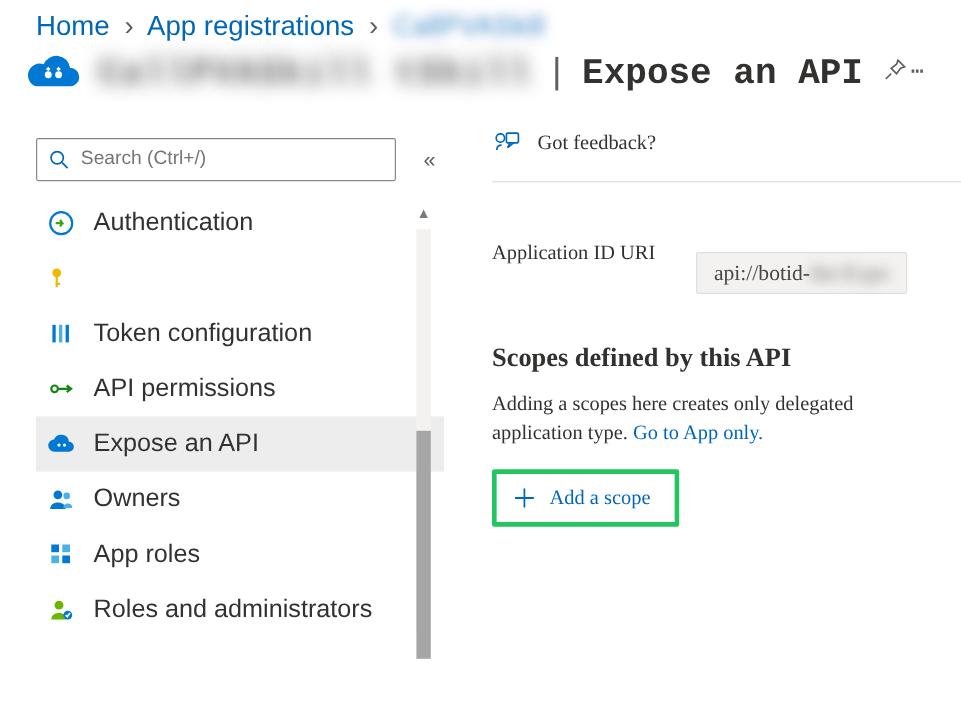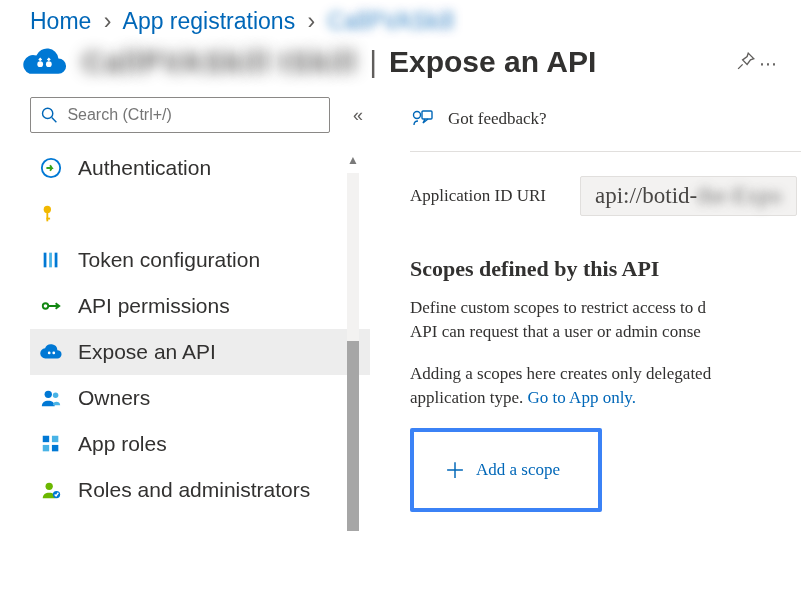--- a/index.html
+++ b/index.html
@@ -1,55 +1,55 @@
 <!DOCTYPE html>
 <html><head>
 <meta charset="utf-8">
 <style>
   * { box-sizing: border-box; }
   html,body { margin:0; padding:0; font-family: "Segoe UI", Arial, sans-serif; font-size:15px; color:#323130; background:#fff; width:801px; height:591px; overflow:hidden;}
   a { color:#0067b8; text-decoration:none; }
   .breadcrumbs { padding:8px 0 4px 30px; font-size:23px; color:#0067b8;}
   .breadcrumbs .sep{ color:#605e5c; padding:0 6px;}
   .blur { color:transparent; text-shadow:0 0 10px rgba(0,103,184,0.8); user-select:none;}
-  .title-row { display:flex; align-items:flex-end; padding:6px 30px 18px 22px; }
+  .title-row { display:flex; align-items:flex-start; padding:6px 30px 18px 22px;font-family:Liberation Mono, monospace; }
   .title-row .app-icon { width:46px; height:32px; margin-right:14px; color:#0072c6;}
   .title-row h1 { margin:0; font-size:30px; font-weight:600; display:flex; align-items:center; gap:12px; flex:1;}
   .title-row h1 .blur2 { color:transparent; text-shadow:0 0 14px rgba(50,49,48,0.8); letter-spacing:1px;}
   .title-row h1 .divider { color:#605e5c; font-weight:400;}
   .pin-icon,.more-icon{ width:22px; text-align:center; color:#605e5c; font-size:18px; padding:4px 10px; cursor:pointer;}
   .columns { display:flex; height:480px;}
-  .left-col { width:370px; padding-left:30px; position:relative;}
+  .left-col { width:370px; padding-left:30px; position:relative;margin-top:18px;}
   .search-row{ display:flex; align-items:center; gap:16px; margin-bottom:12px;}
   .search-box{ flex:1; border:1px solid #8a8886; border-radius:2px; height:36px; display:flex; align-items:center; padding:0 10px;}
   .search-box svg{ color:#0067b8; margin-right:8px; width:18px; height:18px;}
   .search-box input{ border:none; outline:none; font-size:16px; width:100%; background:transparent; color:#605e5c;}
   .collapse-chevron{ color:#605e5c; font-size:18px; width:24px; text-align:center; cursor:pointer;}
   .scroll-wrap{ position:relative;}
   .nav-list{ list-style:none; padding:0; margin:0; width:340px; position:relative;}
   .nav-list li{ display:flex; align-items:center; height:46px; padding-left:10px; gap:16px; font-size:21px; cursor:pointer; color:#323130;}
   .nav-list li.active{ background:#ededed;}
   .nav-list li svg{ width:22px; height:22px; flex:0 0 22px;}
   .scrollbar{ position:absolute; right:8px; top:6px; width:18px; height:360px; }
   .scrollbar .track{ position:absolute; top:22px; bottom:0; left:3px; width:12px; background:#f3f2f1;}
   .scrollbar .thumb{ position:absolute; top:190px; left:3px; width:12px; height:190px; background:#a6a6a6;}
   .scrollbar .arrow-up{ position:absolute; top:0; left:0; width:18px; height:18px; display:flex; align-items:center; justify-content:center; color:#7a7a7a; font-size:12px;}
   .right-col{ flex:1; padding:4px 0 0 40px;font-family:Liberation Serif, serif;}
   .feedback-row{ display:flex; align-items:center; gap:14px; height:36px; color:#323130; font-size:17px; margin-bottom:14px;}
   .feedback-row svg{ width:24px; height:22px; color:#0067b8;}
   .hr{ border:none; border-top:1px solid #e1dfdd; margin:0 0 24px 0;}
   .field-row{ display:flex; align-items:center; gap:34px;text-align:right;}
   .field-row .label{ font-size:17px;}
-  .field-row .value-box{ background:#f3f2f1; border:1px solid #e1dfdd; padding:6px 14px; font-size:23px; color:#484644; border-radius:2px; min-width:150px;}
+  .field-row .value-box{ background:#f3f2f1; border:1px solid #e1dfdd; padding:6px 14px; font-size:18px; color:#484644; border-radius:2px; min-width:150px;margin-top:34px;}
   .field-row .value-box .blur3{ color:transparent; text-shadow:0 0 10px rgba(80,80,80,0.8);}
   h2.section{ font-size:22px; font-weight:600; margin:40px 0 14px 0;}
   p.body{ font-size:17px; line-height:24px; margin:0 0 18px 0; max-width:400px;}
   .add-scope-btn{ display:inline-flex; align-items:center; gap:12px; height:40px; padding:0 20px 0 14px; color:#0067b8; font-size:17px; cursor:pointer; background:#fff;}
   .add-scope-btn svg{ width:18px; height:18px;}
-  .highlight-box{ border:4px solid #3b82f6; padding:18px; display:inline-block; border-radius:2px;}
+  .highlight-box{ border:4px solid #22c55e; padding:0; display:inline-block; border-radius:2px;}
 </style>
 </head>
 <body>
 
 <div class="breadcrumbs">
   <a href="#">Home</a>
   <span class="sep">›</span>
   <a href="#">App registrations</a>
   <span class="sep">›</span>
   <a href="#" class="blur">CallPVASkill</a>
@@ -181,24 +181,20 @@
 
     <div class="field-row">
       <span class="label">Application ID URI</span>
       <span class="value-box">
         <span>api://botid-</span><span class="blur3">the-Expo</span>
       </span>
     </div>
 
     <h2 class="section">Scopes defined by this API</h2>
 
-    <p class="body">
-      <span>Define custom scopes to restrict access to d</span><br>
-      <span>API can request that a user or admin conse</span>
-    </p>
 
     <p class="body">
       <span>Adding a scopes here creates only delegated</span><br>
       <span>application type. </span><a href="#">Go to App only.</a>
     </p>
 
     <span class="highlight-box">
       <span class="add-scope-btn">
         <svg viewBox="0 0 16 16">
             <path d="M8 1v14M1 8h14" stroke="#0067b8" stroke-width="1.3"></path>

